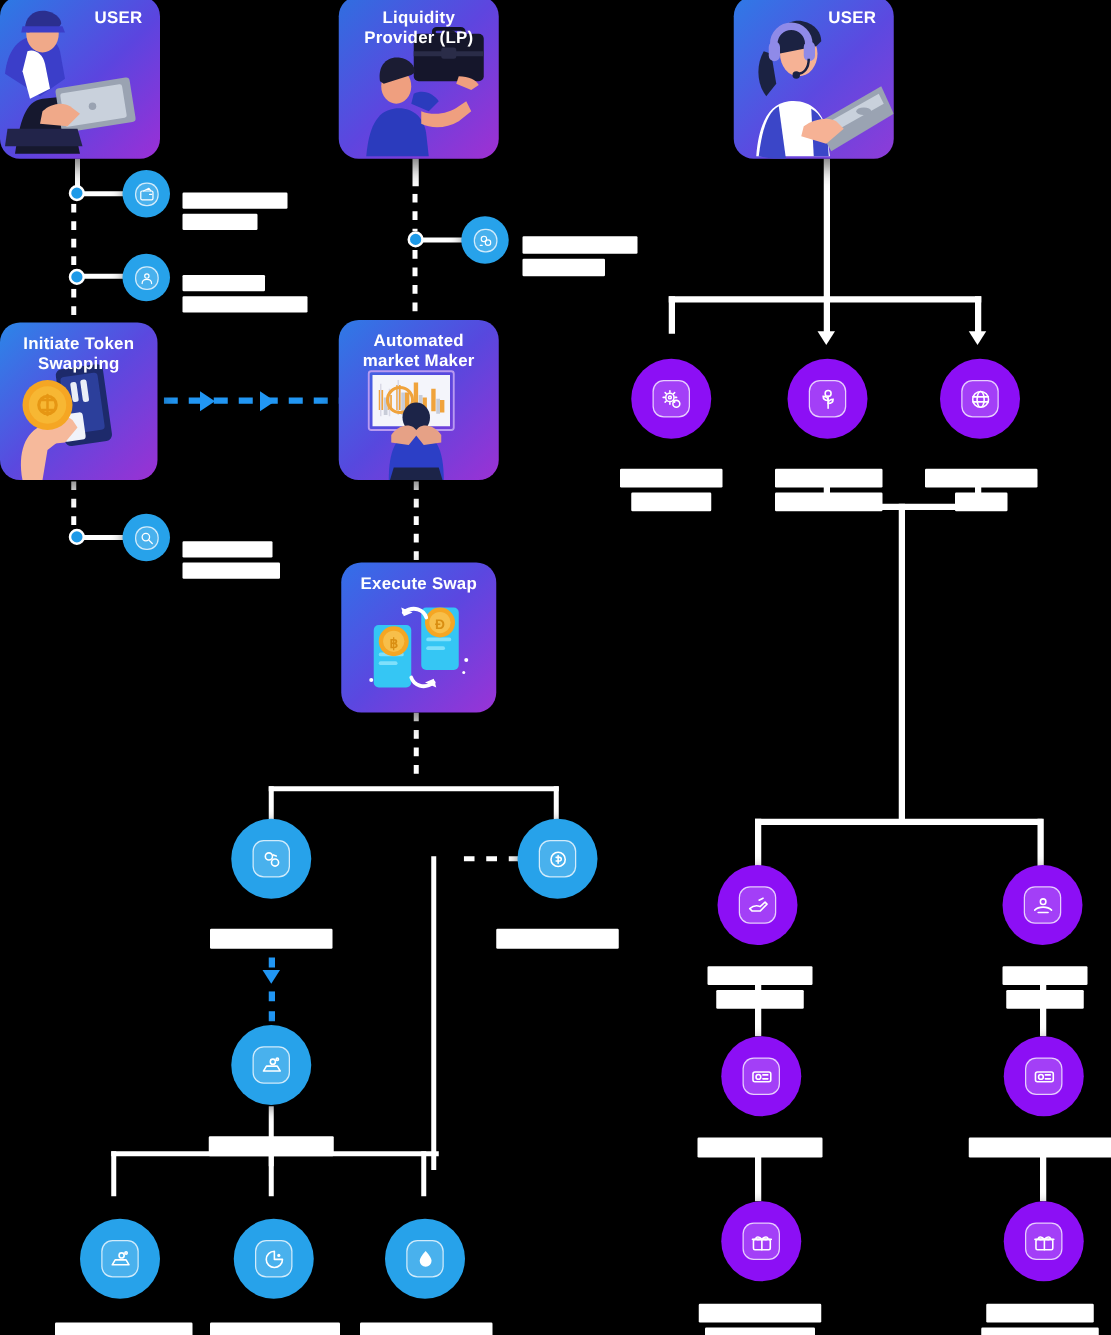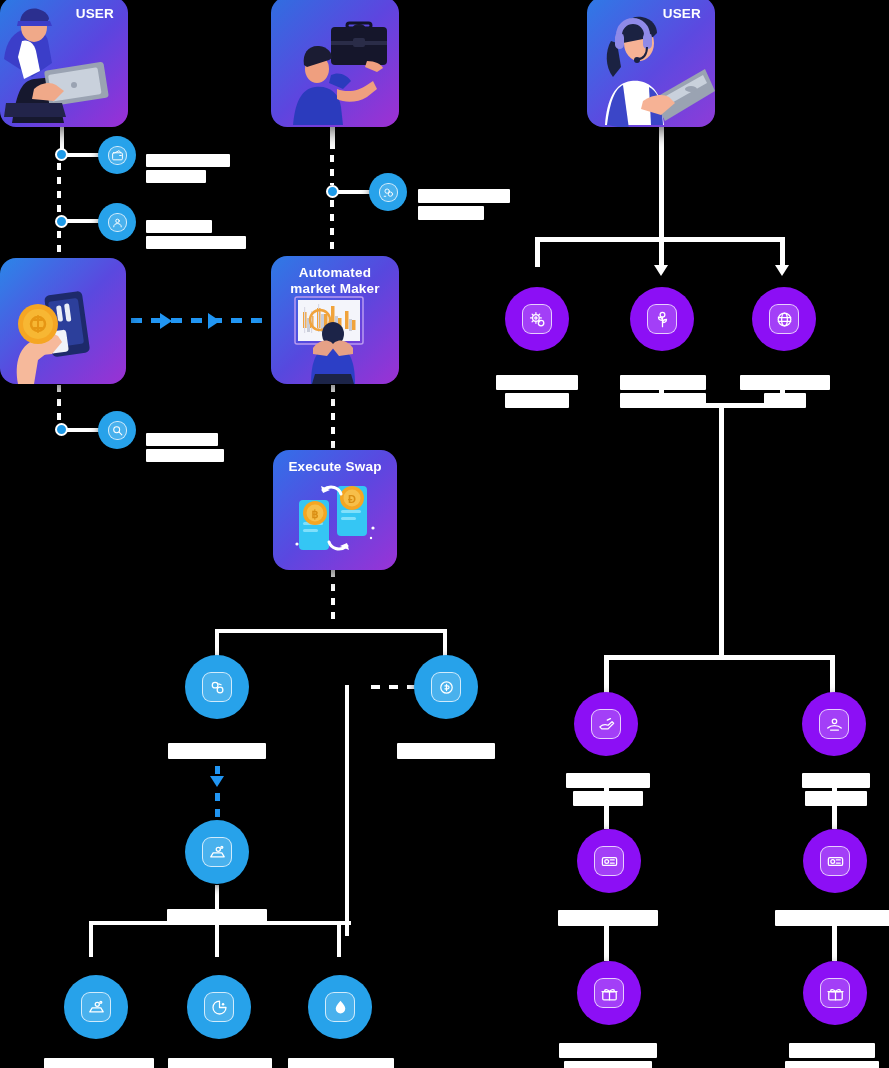--- a/index.html
+++ b/index.html
@@ -197,20 +197,22 @@
         <rect x="44" y="74" width="60" height="36" rx="3" transform="rotate(-9 44 74)" fill="#9aa3b2"></rect>
         <rect x="48" y="78" width="50" height="27" rx="2" transform="rotate(-9 48 78)" fill="#c9d1dc"></rect>
         <circle cx="74" cy="88" r="3" fill="#9aa3b2"></circle>
         <path d="M34 92c6-6 16-8 22-4l8 6-10 10-22-2z" fill="#f0a989"></path>
         <path d="M6 106h56l4 14H4z" fill="#22244a"></path>
       </g>
     </svg>
   </div>
 
   <div class="card" style="left:271px;top:-3px;width:128px;height:130px;background:linear-gradient(135deg,#2F6FE0 0%,#5E45DF 50%,#A030D2 100%);">
+    <div class="cardtitle">Liquidity
+Provider (LP)</div>
     <svg class="illus" viewBox="0 0 128 130" preserveAspectRatio="xMidYMax meet">
       <g>
         <ellipse cx="88" cy="30" rx="6" ry="3" fill="#1a1a2e"></ellipse>
         <rect x="76" y="26" width="24" height="5" rx="2.5" fill="none" stroke="#111227" stroke-width="3"></rect>
         <rect x="60" y="30" width="56" height="38" rx="4" fill="#15162b"></rect>
         <rect x="60" y="44" width="56" height="4" fill="#2a2c48"></rect>
         <rect x="82" y="41" width="12" height="9" rx="2" fill="#2a2c48"></rect>
         <path d="M22 128c2-22 8-36 22-38 14-2 24 6 26 20l2 18z" fill="#2b3bbd"></path>
         <ellipse cx="46" cy="72" rx="12" ry="14" fill="#ef9f7f"></ellipse>
         <path d="M33 68c-2-12 5-20 15-19 9 1 13 7 13 12l-3 2-22 7z" fill="#1b1c33"></path>
@@ -238,20 +240,22 @@
         <circle cx="50" cy="63" r="3" fill="#1b2242"></circle>
         <path d="M66 102l52-30 10 22-50 30z" fill="#9aa3b2"></path>
         <path d="M70 104l46-26 4 8-46 26z" fill="#c9d1dc"></path>
         <ellipse cx="104" cy="92" rx="6" ry="3" fill="#9aa3b2"></ellipse>
         <path d="M56 104c8-6 20-8 26-4l6 6-14 12-20-6z" fill="#f6b295"></path>
       </g>
     </svg>
   </div>
 
   <div class="card" style="left:0px;top:258px;width:126px;height:126px;background:linear-gradient(135deg,#2B86E8 0%,#5A49DF 50%,#9B31D3 100%);">
+    <div class="cardtitle">Initiate Token
+Swapping</div>
     <svg class="illus" viewBox="0 0 126 126" preserveAspectRatio="xMidYMax meet">
       <g>
         <rect x="44" y="38" width="38" height="62" rx="5" transform="rotate(-8 44 38)" fill="#1d2a6b"></rect>
         <rect x="48" y="44" width="30" height="46" rx="3" transform="rotate(-8 48 44)" fill="#2c3f9b"></rect>
         <rect x="56" y="48" width="5" height="16" rx="2" transform="rotate(-8 56 48)" fill="#eaeef7"></rect>
         <rect x="64" y="46" width="5" height="18" rx="2" transform="rotate(-8 64 46)" fill="#eaeef7"></rect>
         <rect x="48" y="74" width="18" height="22" rx="3" transform="rotate(-8 48 74)" fill="#f0f3fa"></rect>
         <path d="M18 126c-4-22 2-38 16-44l16-6 6 12-18 14-4 24z" fill="#f6b99b"></path>
         <path d="M30 84c8-10 20-12 28-6l4 6-10 12-20 2z" fill="#f6b99b"></path>
         <circle cx="38" cy="66" r="20" fill="#f5a623"></circle>

